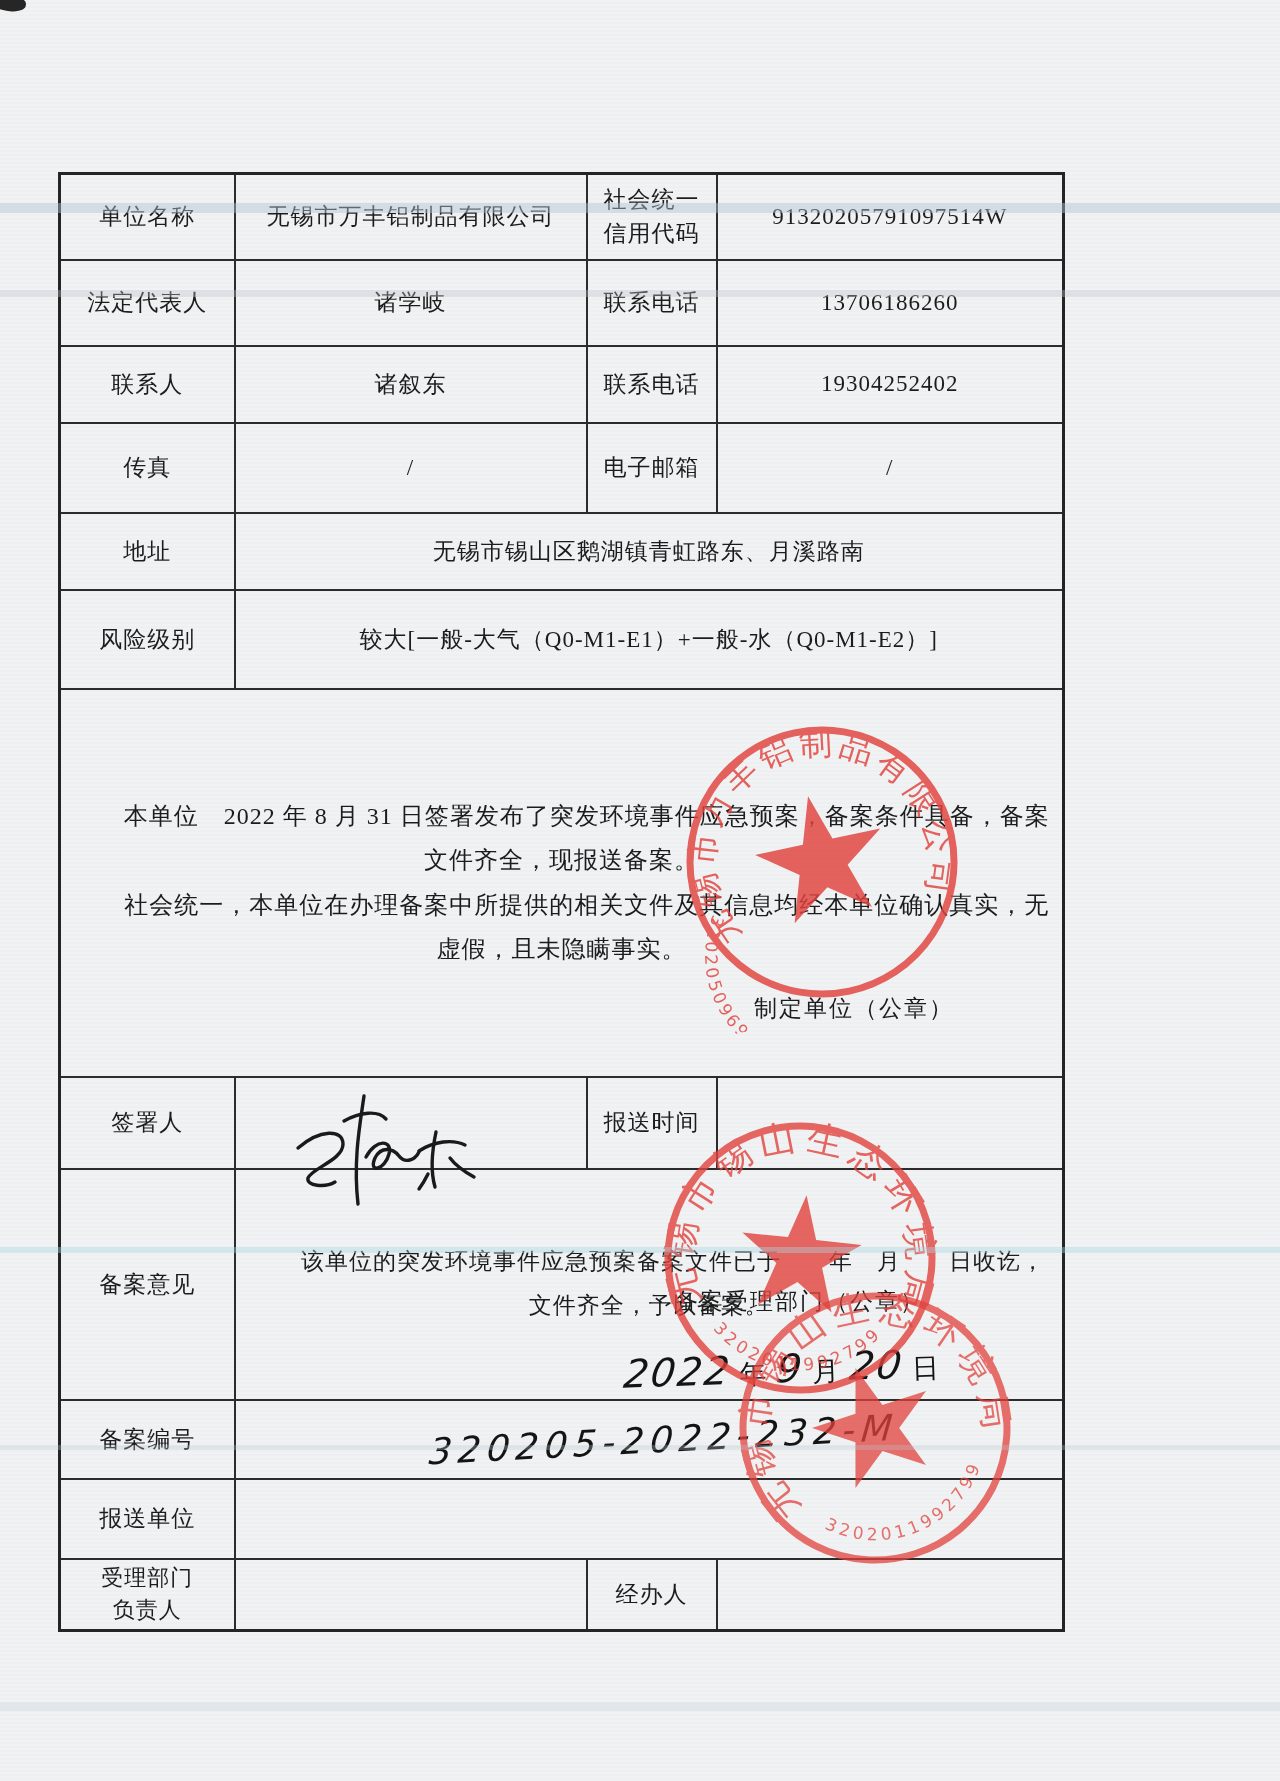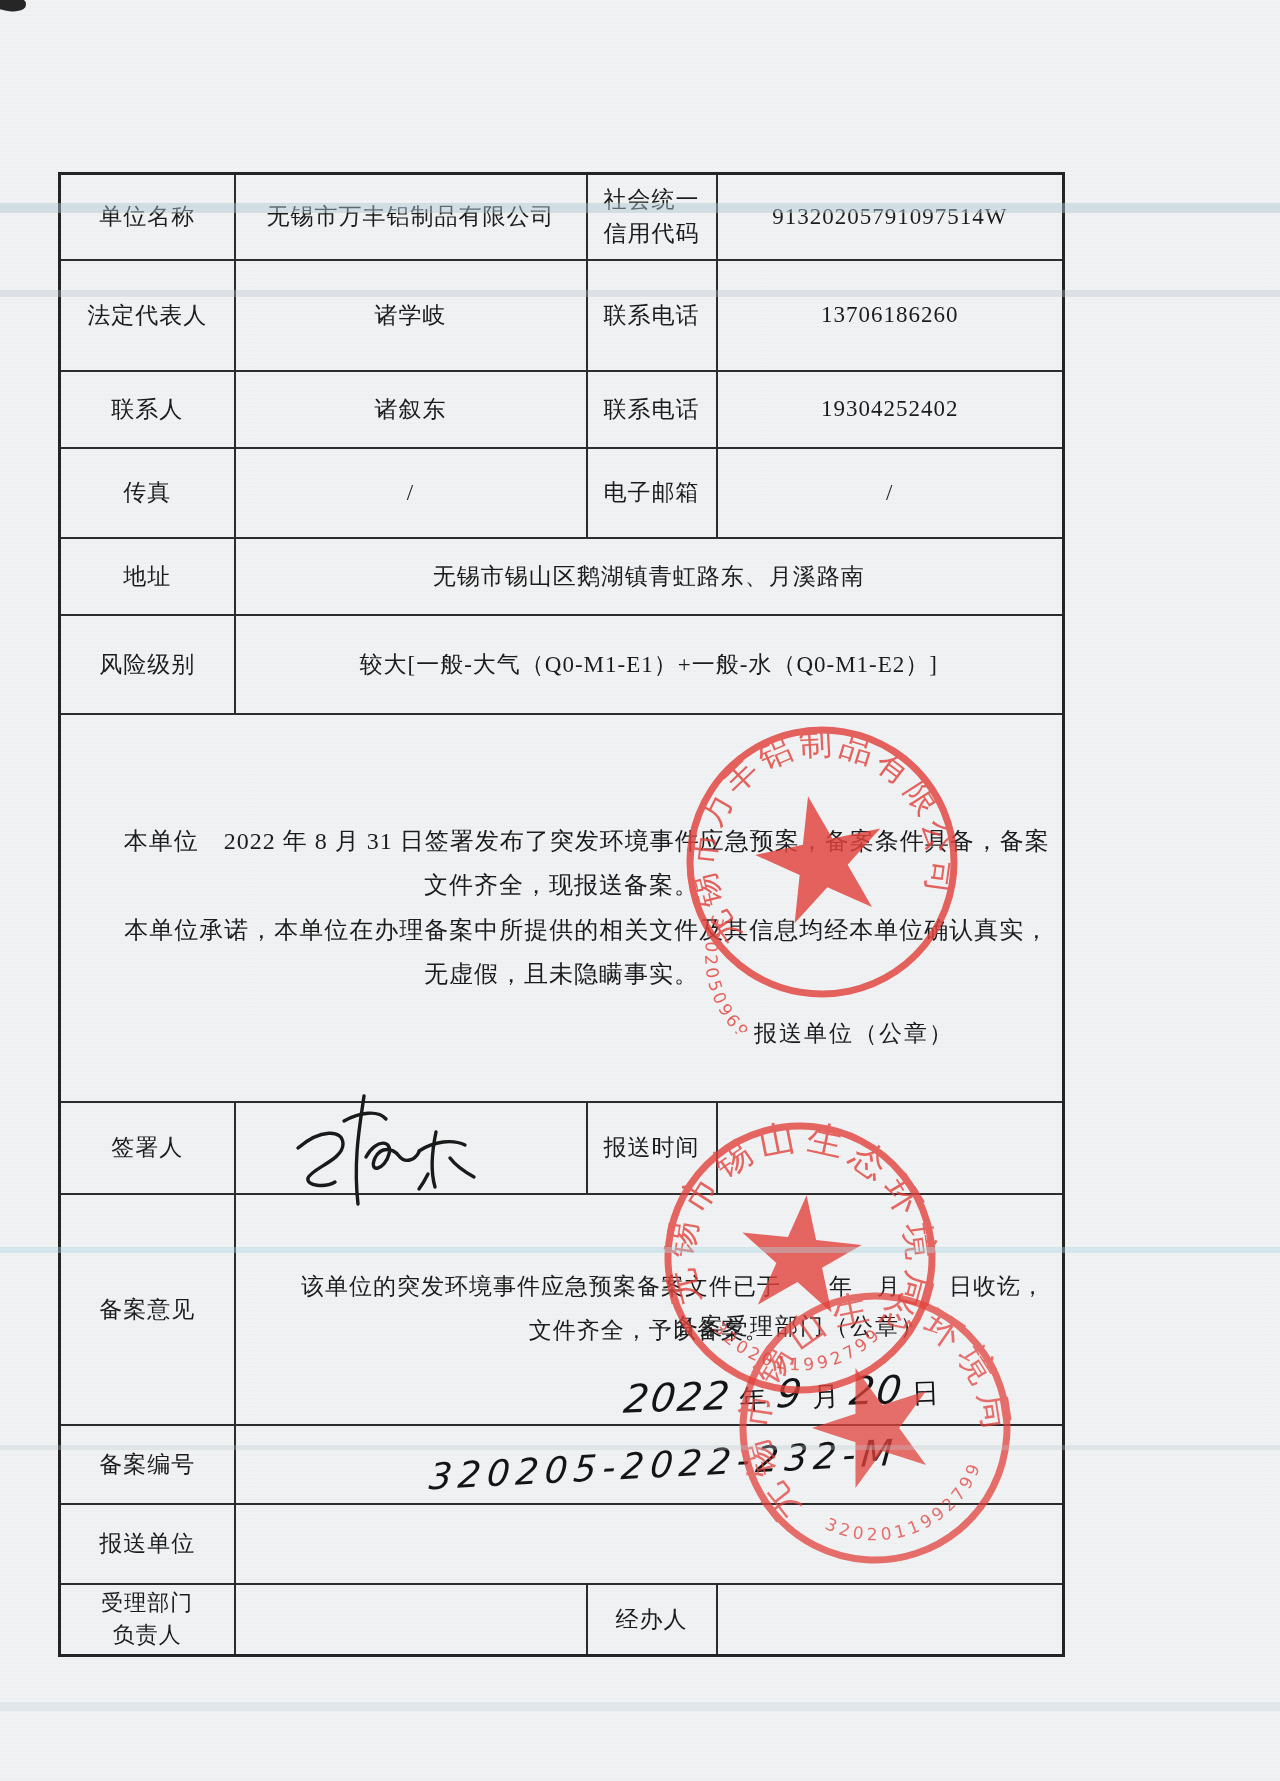--- a/index.html
+++ b/index.html
@@ -69,21 +69,21 @@
 
     <tbody>
         <tr style="height:86px">
       <td>单位名称</td>
       <td>无锡市万丰铝制品有限公司</td>
       <td class="two-line">社会统一
 信用代码</td>
       <td>91320205791097514W</td>
     </tr>
 
-    <tr style="height:111px">
+    <tr style="height:86px">
       <td>法定代表人</td>
       <td>诸学岐</td>
       <td>联系电话</td>
       <td>13706186260</td>
     </tr>
 
     <tr style="height:77px">
       <td>联系人</td>
       <td>诸叙东</td>
       <td>联系电话</td>
@@ -104,22 +104,22 @@
 
 
     <tr style="height:99px">
       <td>风险级别</td>
       <td colspan="3">较大[一般-大气（Q0-M1-E1）+一般-水（Q0-M1-E2）]</td>
     </tr>
 
     <tr style="height:388px">
       <td colspan="4" class="decl-cell">
         <p>本单位　2022 年 8 月 31 日签署发布了突发环境事件应急预案，备案条件具备，备案文件齐全，现报送备案。</p>
-        <p>本单位承诺，本单位在办理备案中所提供的相关文件及其信息均经本单位确认真实，无虚假，且未隐瞒事实。</p>
-        <div class="maker-stamp-label">报送单位（公章）</div>
+        <p>社会统一，本单位在办理备案中所提供的相关文件及其信息均经本单位确认真实，无虚假，且未隐瞒事实。</p>
+        <div class="maker-stamp-label">制定单位（公章）</div>
       </td>
     </tr>
 
     <tr style="height:92px">
       <td>签署人</td>
       <td></td>
       <td>报送时间</td>
       <td></td>
     </tr>
 

